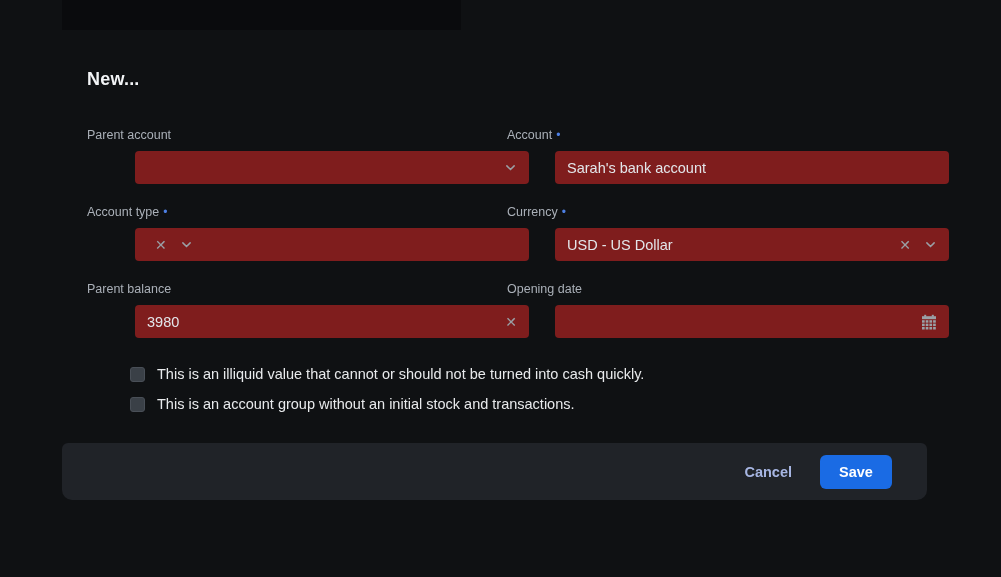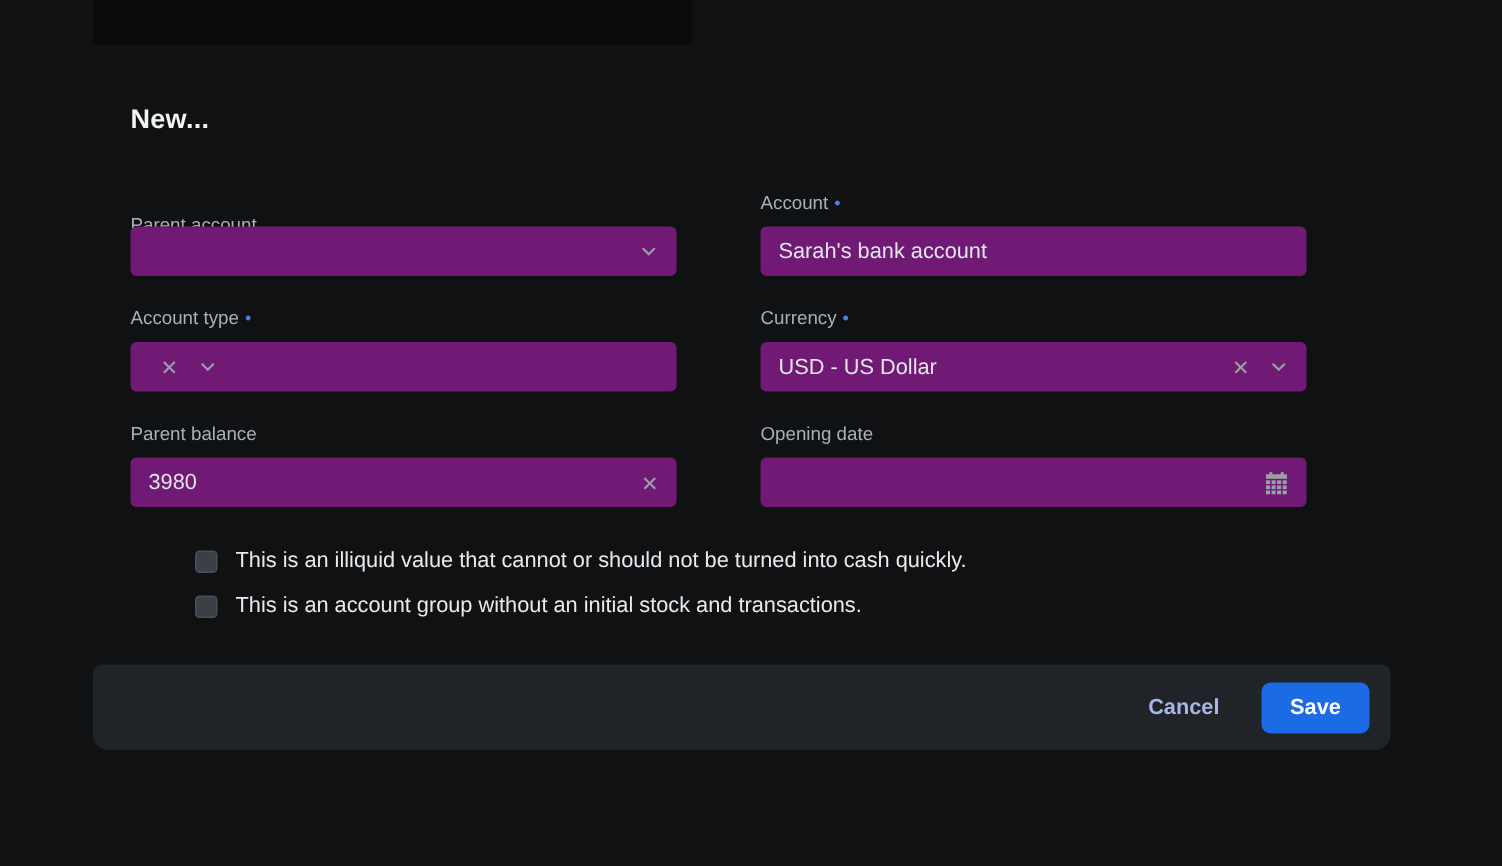--- a/index.html
+++ b/index.html
@@ -7,23 +7,23 @@
     width:1001px;height:577px;position:relative;overflow:hidden;
     background:#0f1113;
     font-family:"Liberation Sans",sans-serif;
     -webkit-font-smoothing:antialiased;
   }
   .top-strip{position:absolute;left:62px;top:0;width:399px;height:30px;background:#0a0b0d;}
   .dialog-title{position:absolute;left:87px;top:69px;color:#f2f4f6;font-size:18px;font-weight:700;letter-spacing:.2px;}
   .field-label{position:absolute;color:#aab0b8;font-size:12.5px;font-weight:400;}
   .req-dot{color:#4d7fe3;font-size:12px;margin-left:4px;}
   .field{
-    position:absolute;width:364px;height:33px;background:#701a75;border-radius:4px;
+    position:absolute;width:394px;height:33px;background:#7f1d1d;border-radius:4px;
     display:flex;align-items:center;padding:0 12px;box-sizing:border-box;
-    color:#e3e6ea;font-size:14.5px;
+    color:#e3e6ea;font-size:14.5px;margin-left:48px;
   }
   .field .value-text{flex:1;white-space:nowrap;overflow:hidden;}
   .field input{
     flex:1;min-width:0;background:transparent;border:none;outline:none;padding:0;
     color:#e3e6ea;font-size:14.5px;font-family:"Liberation Sans",sans-serif;
   }
   .field .icons{display:flex;align-items:center;gap:13px;margin-left:8px;}
   .clear-x{color:#9aa0a6;font-size:14px;line-height:1;cursor:pointer;}
   .chevron,.calendar{display:flex;align-items:center;cursor:pointer;}
   .col-left{left:87px;}
@@ -31,40 +31,40 @@
   .check-row{position:absolute;left:90px;display:flex;align-items:center;gap:12px;padding-left:40px;}
   .checkbox{
     width:15px;height:15px;background:#3a4047;border:1px solid #494f57;
     border-radius:3px;box-sizing:border-box;flex:0 0 auto;cursor:pointer;
   }
   .check-label{color:#e8eaec;font-size:14.5px;}
   .footer{
     position:absolute;left:62px;top:443px;width:865px;height:57px;
     background:#202328;border-radius:6px 6px 10px 10px;
     display:flex;align-items:center;justify-content:flex-end;
-    padding-right:14px;box-sizing:border-box;
+    padding-right:35px;box-sizing:border-box;
   }
   .cancel-link{
     color:#a7b6e3;font-size:14.5px;font-weight:700;padding:8px 14px;cursor:pointer;
     background:none;border:none;font-family:"Liberation Sans",sans-serif;
   }
   .save-button{
     margin-left:14px;width:72px;height:34px;background:#1a6be4;border:none;border-radius:6px;
     color:#ffffff;font-size:14.5px;font-weight:700;cursor:pointer;
     font-family:"Liberation Sans",sans-serif;
   }
 </style>
 </head>
 <body>
 
 <div class="top-strip"></div>
 
 <div class="dialog-title">New...</div>
 
-<div class="field-label col-left" style="top:128px;margin-top:15px;">
+<div class="field-label col-left" style="top:128px;">
   <span>Parent account</span>
 </div>
 <div class="field col-left" style="top:151px;">
   <span class="value-text"></span>
   <span class="icons">
     <span class="chevron">
       <svg width="13" height="13" viewBox="0 0 16 16">
           <path d="M3.5 6l4.5 4.5L12.5 6" stroke="#9aa0a6" stroke-width="1.8" fill="none" stroke-linecap="round"></path>
         </svg>
     </span>

